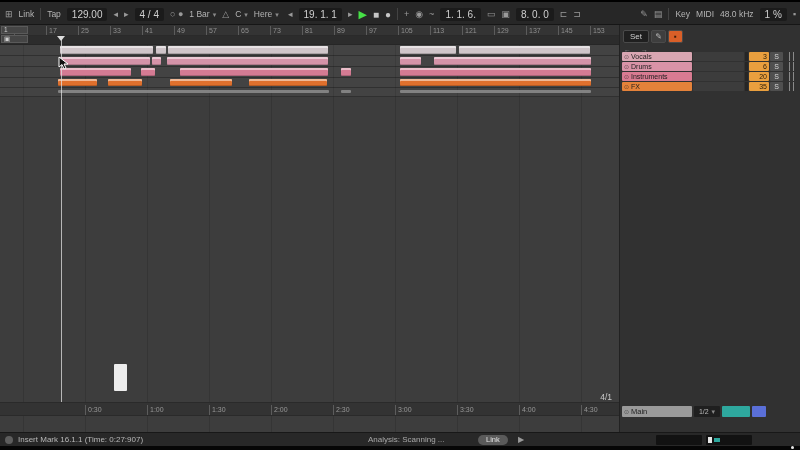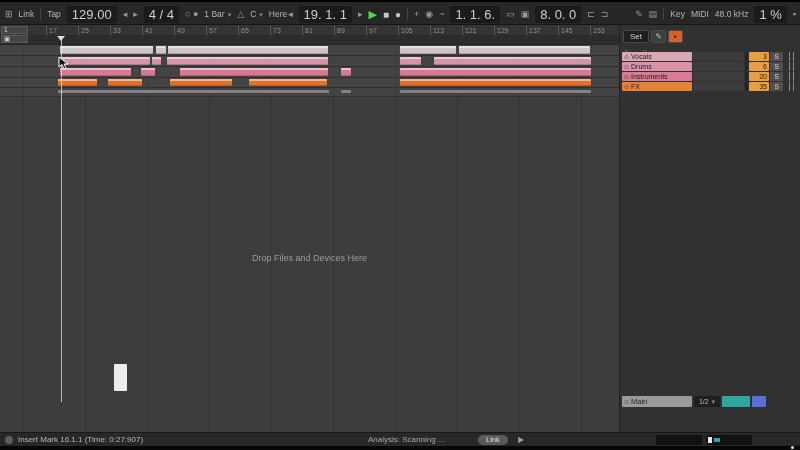--- a/index.html
+++ b/index.html
@@ -6,21 +6,21 @@
   html,body { width:800px; height:450px; overflow:hidden; }
   body { font-family:"Liberation Sans", sans-serif; background:#000; }
   .app { position:relative; width:800px; height:450px; background:#3d3d3d; color:#c5c5c5; font-size:9px; }
 
   
   .toolbar { position:absolute; left:0; top:0; width:800px; height:25px; background:#272727;
              border-top:2px solid #000; border-bottom:1px solid #161616; }
   .tb-group { position:absolute; top:2px; height:20px; display:flex; align-items:center; gap:6px; white-space:nowrap; }
   .tb-left { left:5px; } .tb-center { left:288px; } .tb-right { right:4px; }
   .tb-item { color:#b5b5b5; font-size:8.5px; }
-  .tb-box  { background:#1b1b1b; color:#cfcfcf; font-size:13px; padding:1px 5px; border-radius:2px; }
+  .tb-box  { background:#1b1b1b; color:#cfcfcf; font-size:10px; padding:1px 5px; border-radius:2px; }
   .tb-icon { color:#9a9a9a; font-size:9px; }
   .dd::after { content:"▾"; color:#8a8a8a; font-size:7px; margin-left:3px; }
   .sep { width:1px; height:12px; background:#434343; }
   .play-icon { color:#46e046; font-size:11px; }
   .stop-icon, .rec-icon { color:#c6c6c6; font-size:10px; }
 
   
   .arrange { position:absolute; left:0; top:25px; width:619px; height:407px; background-color:#3d3d3d;
              background-image:repeating-linear-gradient(to right, rgba(0,0,0,0.13) 0 1px, transparent 1px 62px);
              background-position:23px 0; }
@@ -55,21 +55,21 @@
   .track-list { position:absolute; left:2px; top:27px; width:177px; }
   .track-row { display:flex; align-items:stretch; gap:1px; height:9px; margin-bottom:1px; }
   .track-chip { display:flex; align-items:center; gap:2px; width:70px; padding:0 2px; color:#1e1e1e; font-size:7px; border-radius:1px; overflow:hidden; }
   .chip-icon { font-size:6px; opacity:.65; }
   .track-mid { flex:1; background:#3c3c3c; border-radius:1px; }
   .track-meter { width:3px; background:#252525; }
   .track-num { width:20px; background:#e99f3e; color:#2b1c06; font-size:7px; text-align:right; padding:0 2px; line-height:9px; border-radius:1px; }
   .track-solo { width:13px; background:#4f4f4f; color:#d8d8d8; font-size:7px; text-align:center; line-height:9px; border-radius:1px; }
   .track-faders { width:15px; display:flex; gap:3px; justify-content:center; align-items:stretch; }
   .fader-line { width:1px; background:#8a8a8a; }
-  .main-row { position:absolute; left:2px; top:371px; width:177px; display:flex; gap:2px; align-items:stretch; height:11px; }
+  .main-row { position:absolute; left:2px; top:381px; width:177px; display:flex; gap:2px; align-items:stretch; height:11px; }
   .main-chip { display:flex; align-items:center; gap:2px; width:70px; padding:0 2px; background:#9a9a9a; color:#1e1e1e; font-size:7.5px; border-radius:1px; }
   .grid-box { width:26px; background:#1f1f1f; color:#bbb; font-size:7px; line-height:11px; text-align:center; border-radius:1px; }
   .teal-box { width:28px; background:#2ea89e; border-radius:1px; }
   .blue-box { width:14px; background:#5a6fd8; border-radius:1px; }
   .sub-row { position:absolute; left:2px; top:394px; width:177px; display:flex; gap:3px; align-items:center; height:10px; }
   .orange-s { width:11px; height:9px; background:#e06a2a; color:#3a1c08; font-size:6.5px; text-align:center; line-height:9px; border-radius:1px; }
   .zoom-label { color:#ababab; font-size:7.5px; }
   .hw-box { width:12px; height:9px; background:#3e3e3e; border:1px solid #4a4a4a; color:#ababab; font-size:6.5px; text-align:center; line-height:8px; border-radius:1px; }
 
   
@@ -192,21 +192,32 @@
           <div class="clip" style="left: 170px; width: 62px; background: rgb(223, 112, 45);"></div>
           <div class="clip" style="left: 249px; width: 78px; background: rgb(223, 112, 45);"></div>
           <div class="clip" style="left: 400px; width: 191px; background: rgb(223, 112, 45);"></div>
         </div>
         <div class="lane" style="top: 43px; height: 9px;">
           <div class="clip thin" style="left: 58px; width: 271px; background: rgb(141, 141, 141);"></div>
           <div class="clip thin" style="left: 341px; width: 10px; background: rgb(141, 141, 141);"></div>
           <div class="clip thin" style="left: 400px; width: 191px; background: rgb(141, 141, 141);"></div>
         </div>
       </div>
-    <div class="drop-text">Drop Files and Devices Here</div>
+    <div class="time-ruler" id="time-ruler">
+      <div class="grid-label">4/1</div>
+    <div class="time-label" style="left: 85px;">0:30</div>
+        <div class="time-label" style="left: 147px;">1:00</div>
+        <div class="time-label" style="left: 209px;">1:30</div>
+        <div class="time-label" style="left: 271px;">2:00</div>
+        <div class="time-label" style="left: 333px;">2:30</div>
+        <div class="time-label" style="left: 395px;">3:00</div>
+        <div class="time-label" style="left: 457px;">3:30</div>
+        <div class="time-label" style="left: 519px;">4:00</div>
+        <div class="time-label" style="left: 581px;">4:30</div>
+      </div>
   </div>
 
   <div class="playhead-tri"></div>
   <div class="playhead"></div>
   <div class="white-rect"></div>
   <svg class="cursor" width="11" height="14" viewBox="0 0 11 14">
     <polygon points="1,1 1,11 4,8.5 6,13 8,12 6,8 10,8" fill="#111" stroke="#fff" stroke-width="1"></polygon>
   </svg>
 
   <div class="panel">

